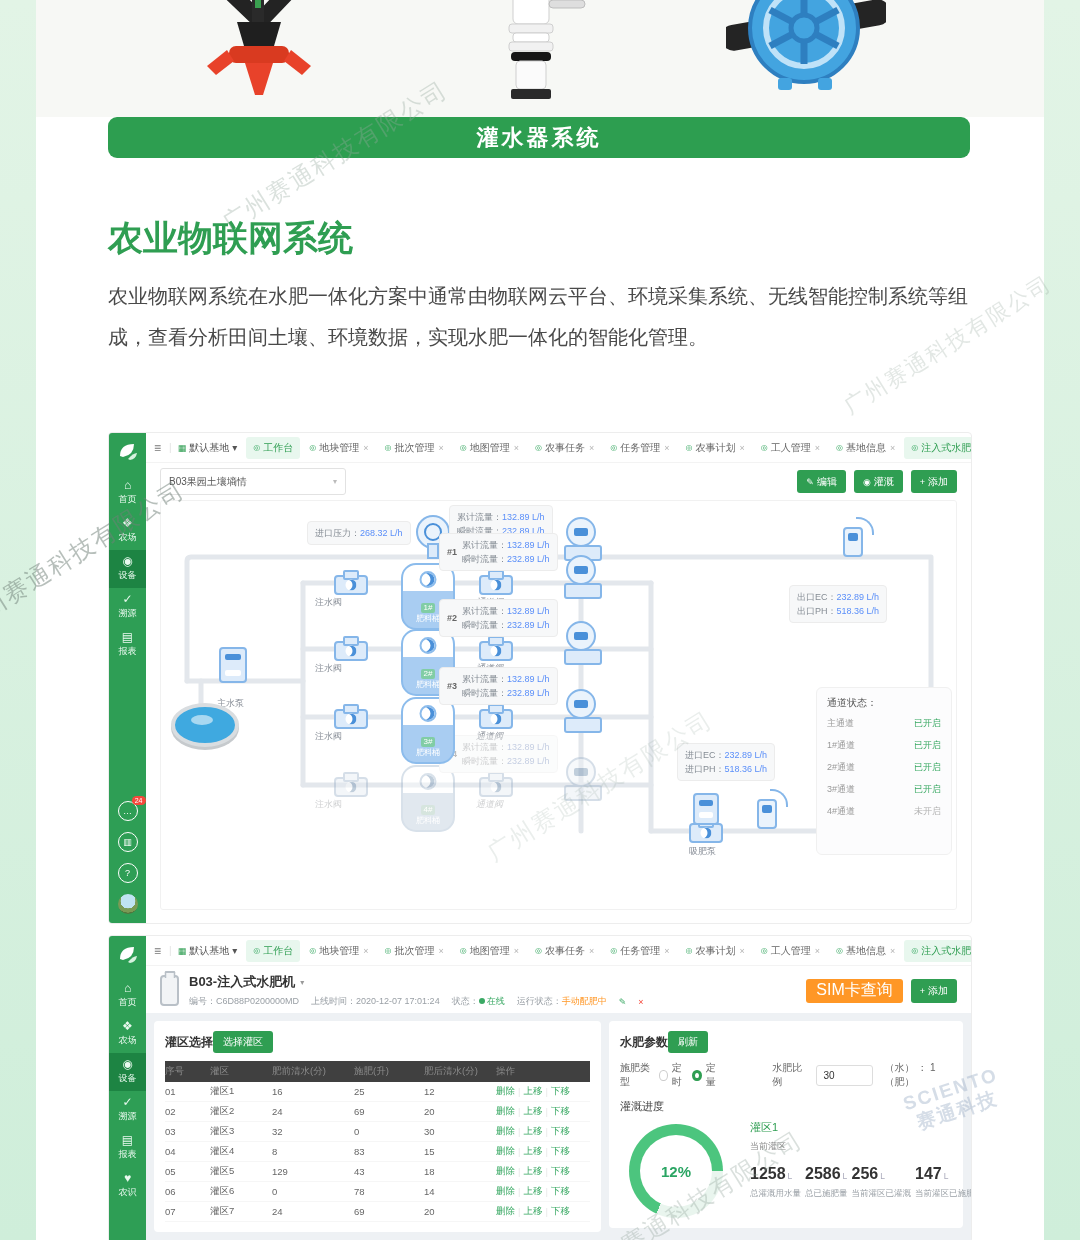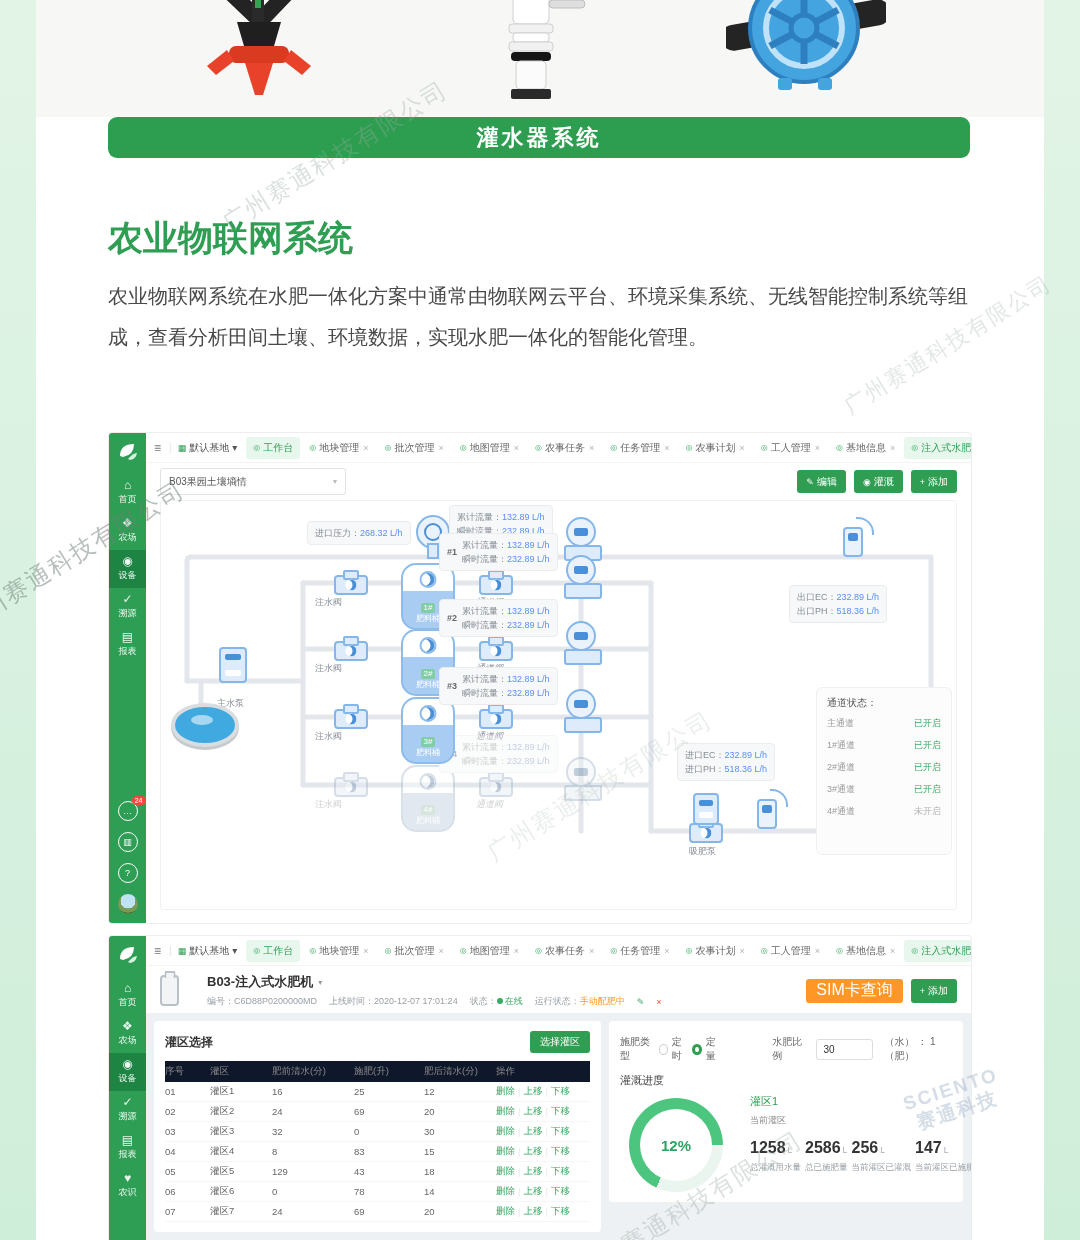--- a/index.html
+++ b/index.html
@@ -109,21 +109,21 @@
   .meterp{left:403px;top:calc(var(--y) - 28px);}
   .rowtip{left:278px;top:calc(var(--y) - 50px);}
   .chpanel{position:absolute;left:655px;top:186px;width:114px;height:150px;background:#fcfcfd;border:1px solid #f0f0f0;
            border-radius:6px;padding:8px 10px;z-index:4;}
   .chpanel .cht{font-size:10px;color:#555;margin-bottom:7px;}
   .chrow{display:flex;justify-content:space-between;font-size:9px;margin-bottom:9px;}
   .chrow .cn{color:#999;}
   .chrow .cs{color:#3aa964;}
   .chrow.off .cs{color:#b3b3b3;}
   
-  .devhead{flex-shrink:0;display:flex;align-items:center;gap:28px;padding:7px 14px 5px;}
+  .devhead{flex-shrink:0;display:flex;align-items:center;gap:10px;padding:7px 14px 5px;}
   .bottle{width:15px;height:27px;border:2px solid #b9c0c7;border-radius:4px;position:relative;background:#f2f4f6;}
   .bottle::before{content:"";position:absolute;left:50%;top:-6px;transform:translateX(-50%);width:7px;height:5px;
                   background:#f2f4f6;border:2px solid #b9c0c7;border-bottom:none;border-radius:2px 2px 0 0;}
   .devinfo{flex:1;min-width:0;}
   .devname{font-size:13px;font-weight:bold;color:#333;display:flex;align-items:center;gap:5px;}
   .devname .car{font-size:8px;color:#999;}
   .devmeta{margin-top:4px;font-size:9px;color:#9aa0a6;display:flex;align-items:center;gap:12px;white-space:nowrap;}
   .devmeta .gl{color:#3aa964;}
   .devmeta .ol{color:#ff9726;}
   .mdot{display:inline-block;width:6px;height:6px;border-radius:50%;background:#3aa964;margin-right:2px;}
@@ -132,26 +132,26 @@
   .micon.del{color:#f5483b;}
   .devbtns{display:flex;gap:8px;}
   .obtn{background:#ff9726;color:#fff;font-size:16px;height:24px;padding:0 10px;border-radius:3px;display:flex;align-items:center;border:none;cursor:pointer;}
   .menurow{flex-shrink:0;display:flex;gap:24px;padding:0 16px;font-size:11px;color:#555;border-bottom:2px solid #f3f3f3;}
   .mitem{padding:7px 2px 6px;cursor:pointer;}
   .mitem.active{color:#2f9e52;border-bottom:2px solid #2f9e52;margin-bottom:-2px;}
   .content2{flex:1;background:#eef1f4;padding:8px;display:flex;gap:8px;align-items:flex-start;min-height:0;}
   .panel{background:#fff;border-radius:4px;padding:10px 11px;}
   .panel.pl{width:425px;flex-shrink:0;}
   .panel.pr{flex:1;min-width:0;}
-  .phead{display:flex;justify-content:space-between;align-items:center;margin-bottom:8px;}
+  .phead{display:flex;align-items:center;margin-bottom:8px;}
   .ptitle{font-size:12px;font-weight:bold;color:#333;}
   .pbtn{background:#2f9e52;color:#fff;font-size:10px;padding:4px 10px;border-radius:3px;border:none;cursor:pointer;}
   .trow{display:grid;grid-template-columns:45px 62px 82px 70px 72px 1fr;align-items:center;height:19px;
         font-size:9.5px;color:#666;border-bottom:1px solid #f6f6f6;}
-  .trow.head{background:#0f172a;color:#8a8a8a;height:21px;border-bottom:none;}
+  .trow.head{background:#404040;color:#8a8a8a;height:21px;border-bottom:none;}
   .ops{display:flex;align-items:center;gap:3px;color:#3aa964;}
   .ops .op{cursor:pointer;}
   .ops .sp{color:#e8e8e8;}
   .prow1{display:flex;align-items:center;gap:7px;font-size:10px;color:#666;margin:4px 0 2px;}
   .radio{display:flex;align-items:center;gap:4px;margin-right:6px;cursor:pointer;}
   .radio .rc{width:11px;height:11px;border:1px solid #ccc;border-radius:50%;display:inline-block;box-sizing:border-box;}
   .radio.checked .rc{border:3px solid #2f9e52;background:#fff;}
   .radio em{font-style:normal;}
   .rinput{width:52px;height:19px;border:1px solid #ddd;border-radius:3px;display:flex;align-items:center;
           padding:0 7px;font-size:10px;color:#333;margin:0 4px;}
@@ -760,20 +760,24 @@
                 <span class="sp">|</span>
                 <span class="op">上移</span>
                 <span class="sp">|</span>
                 <span class="op">下移</span>
               </span>
             </div>
           </div>
       </div>
 
       <div class="panel pr">
+        <div class="phead">
+          <span class="ptitle">水肥参数</span>
+          <button class="pbtn">刷新</button>
+        </div>
         <div class="prow1">
           <span>施肥类型</span>
           <span style="display:flex">
 
           <span class="radio">
                 <i class="rc"></i>
                 <em>定时</em>
               </span>
               <span class="radio checked">
                 <i class="rc"></i>

